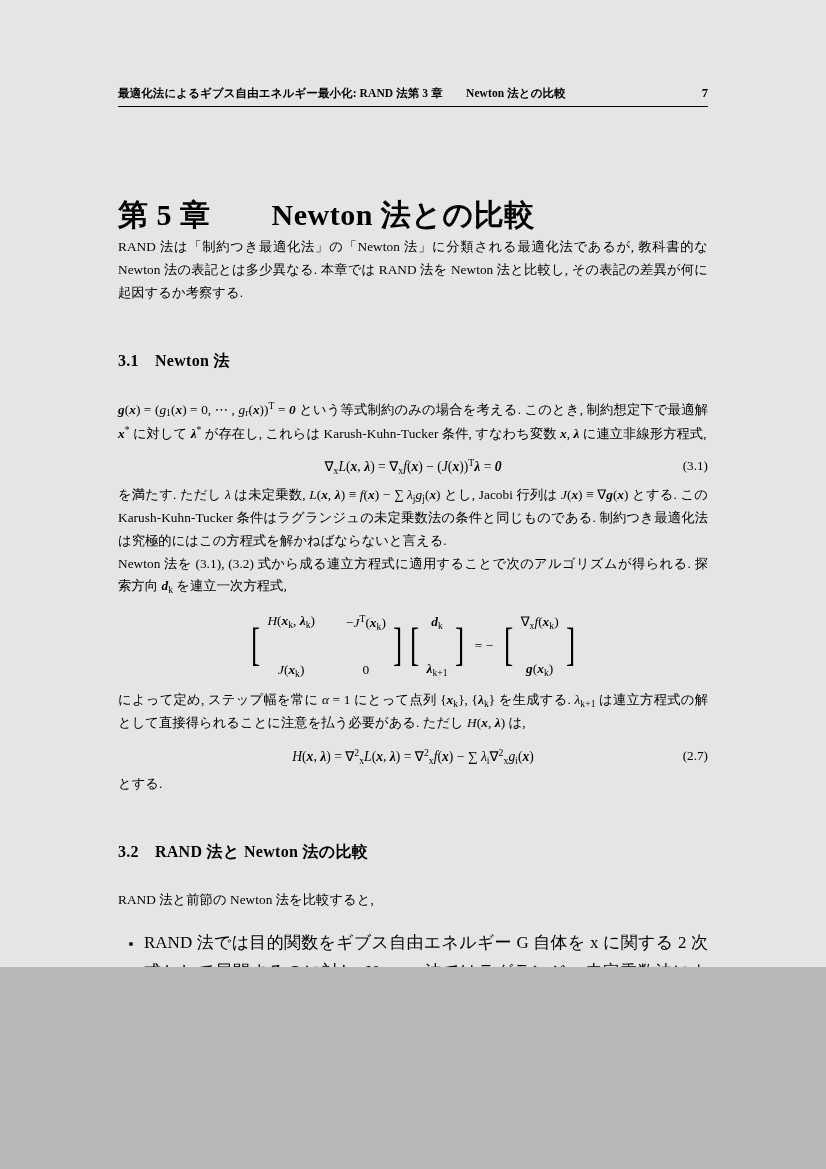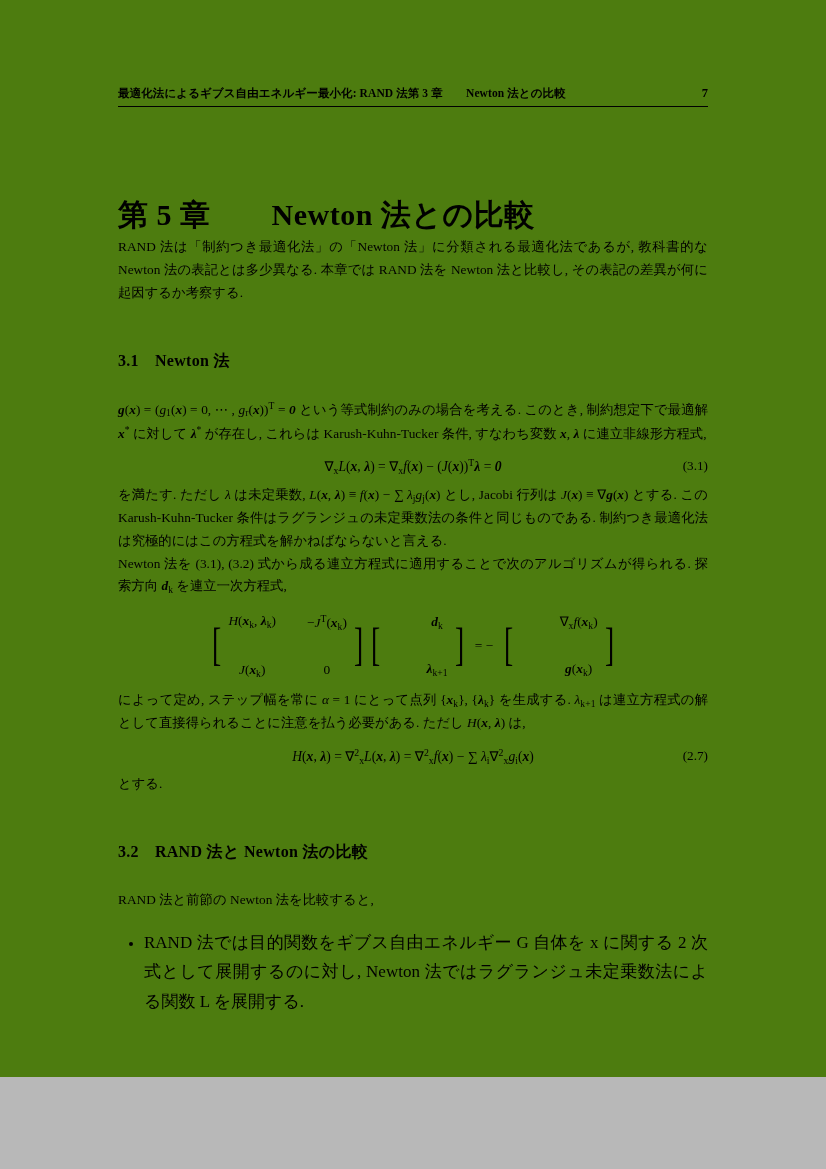--- a/index.html
+++ b/index.html
@@ -6,22 +6,22 @@
     margin: 0;
     padding: 0;
     background: #b8b8b8;
   }
   body {
     font-family: "Liberation Serif", serif;
   }
   .page {
     position: relative;
     width: 826px;
-    height: 1077px;
-    background: #4d7c0f;
+    height: 967px;
+    background: #e5e5e5;
     margin: 0 auto;
     overflow: hidden;
     box-sizing: border-box;
   }
   .content {
     position: absolute;
     left: 118px;
     top: 86px;
     width: 590px;
   }
@@ -106,21 +106,21 @@
   .mgrid {
     display: inline-grid;
     grid-auto-rows: minmax(0, auto);
     row-gap: 6px;
     column-gap: 18px;
     text-align: center;
     padding: 0 3px;
     gap: 31px;
   }
   .mgrid.c2 { grid-template-columns: auto auto; }
-  .mgrid.c1 { grid-template-columns: auto; margin-left: 39px; }
+  .mgrid.c1 { grid-template-columns: auto; }
   .eqsign { margin: 0 7px; }
 
   ul.bullets {
     margin: 16px 0 0 0;
     padding-left: 26px;
     font-size: 17px;
     line-height: 1.72;
     text-align: justify;
   }
   ul.bullets li { margin-bottom: 2px; }

